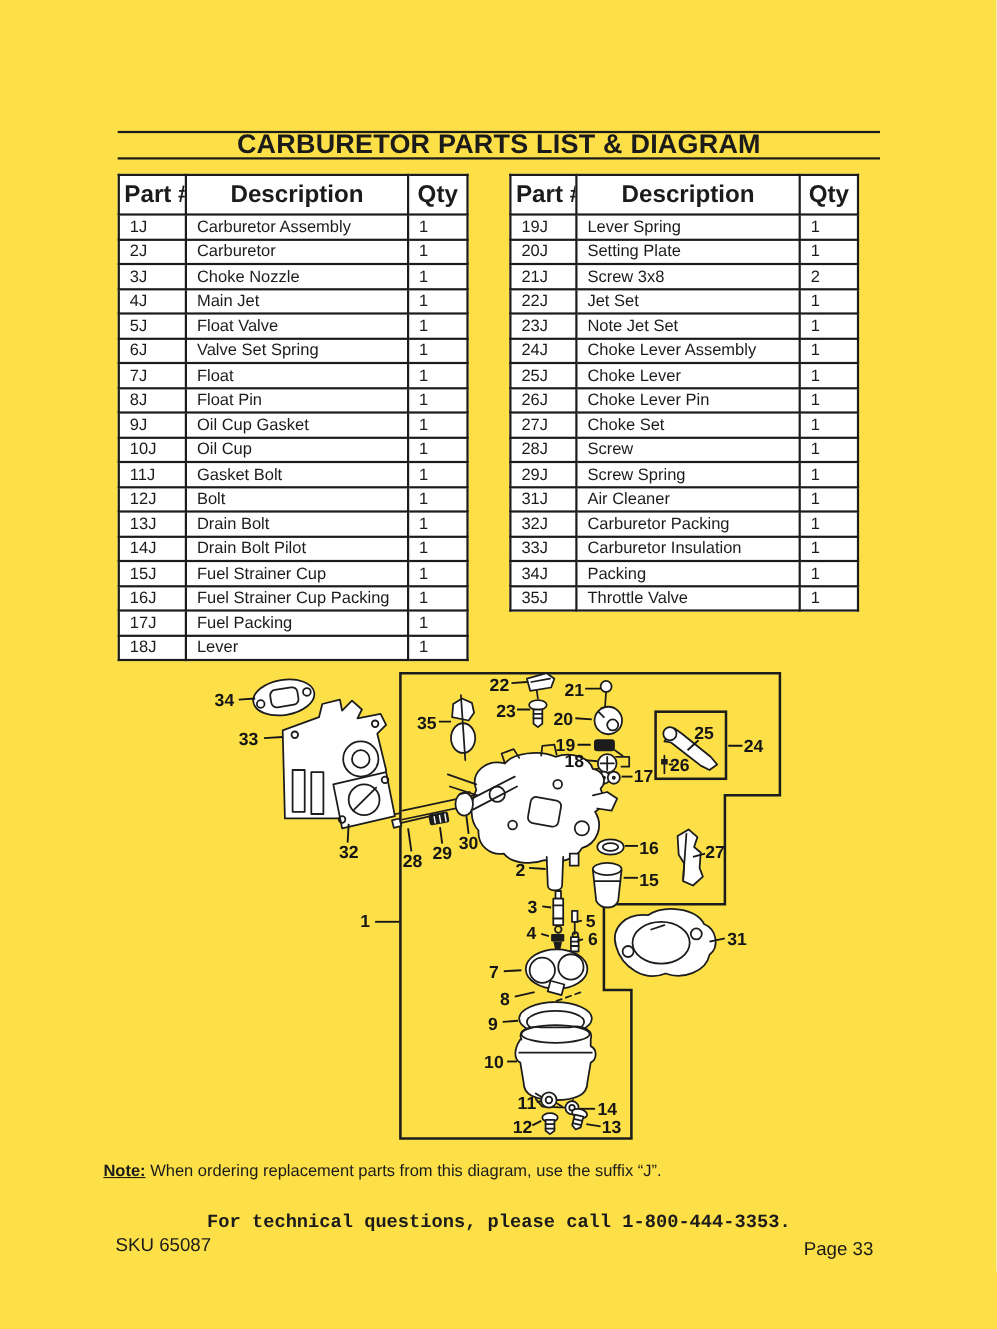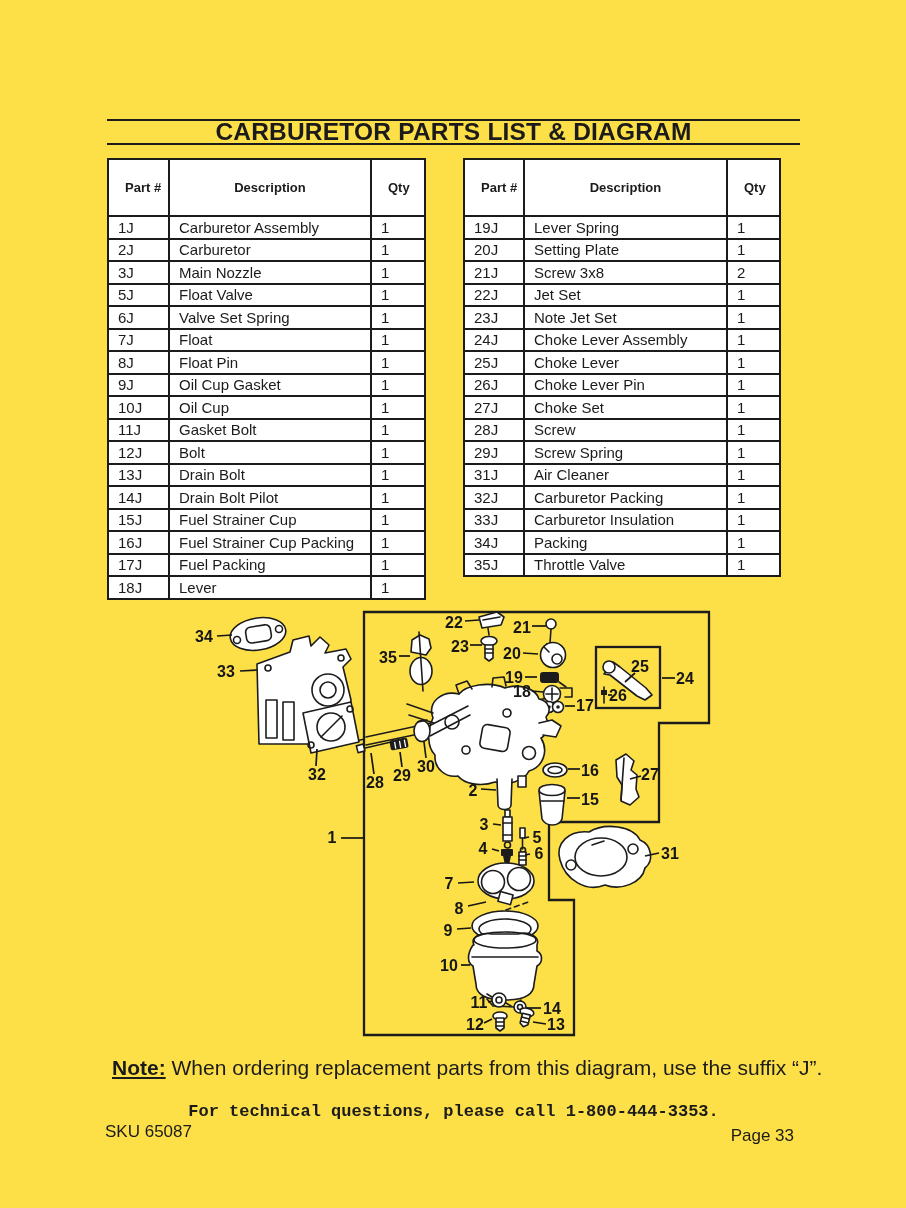--- a/index.html
+++ b/index.html
@@ -10,34 +10,34 @@
   .rule{position:absolute;left:107px;width:693px;height:2px;background:#1b1b1b;}
   .title{
     position:absolute;left:107px;top:119px;width:693px;text-align:center;
     font-size:24.5px;font-weight:bold;letter-spacing:0.2px;line-height:25px;color:#1b1b1b;
   }
   table.parts{
     position:absolute;border-collapse:collapse;table-layout:fixed;
     font-size:15px;color:#1b1b1b;background:#fff;
   }
   table.parts th,table.parts td{border:2px solid #1b1b1b;overflow:hidden;white-space:nowrap;}
-  table.parts th{height:23px;font-size:13px;font-weight:bold;text-align:center;padding:16px;}
+  table.parts th{height:23px;font-size:22px;font-weight:bold;text-align:center;padding:4px;}
   table.parts td{height:20.5px;padding:0 0 0 9px;text-align:left;font-weight:normal;}
   #table-left{left:107px;top:158px;width:317px;}
   #table-right{left:463px;top:158px;width:316px;}
   #diagram{position:absolute;left:0;top:595px;}
   #diagram .p{stroke:#1c1c1c;stroke-width:1.6;fill:none;stroke-linejoin:round;stroke-linecap:round;}
   #diagram .pw{fill:#ffffff;}
   #diagram .pd{fill:#1c1c1c;stroke:none;}
   #diagram .frame{stroke:#1c1c1c;stroke-width:2.3;fill:none;}
   #diagram .dash{stroke-dasharray:5 4;}
   #diagram .wh{stroke:#ffffff;stroke-width:1.3;}
   #diagram .callout{font:bold 16px "Liberation Sans",sans-serif;fill:#161616;text-anchor:middle;}
   #diagram .leader{stroke:#161616;stroke-width:1.7;}
-  .note{position:absolute;left:112px;top:1056px;width:720px;font-size:21px;color:#1b1b1b;}
+  .note{position:absolute;left:94px;top:1056px;width:720px;font-size:15px;color:#1b1b1b;}
   .note b{text-decoration:underline;}
   .footer{position:absolute;left:0;top:1102px;width:906px;font-size:17px;color:#1b1b1b;}
   .footer .sku{position:absolute;left:105px;margin-top:20px;}
   .footer .tech{position:absolute;left:107px;width:693px;text-align:center;font-weight:bold;font-family:Liberation Mono, monospace;}
   .footer .pageno{position:absolute;right:112px;margin-top:24px;}
 </style>
 </head>
 <body>
 
 <div class="page">
@@ -65,21 +65,26 @@
           <td>Carburetor Assembly</td>
           <td>1</td>
         </tr>
         <tr>
           <td>2J</td>
           <td>Carburetor</td>
           <td>1</td>
         </tr>
         <tr>
           <td>3J</td>
-          <td>Main Nozzle</td>
+          <td>Choke Nozzle</td>
+          <td>1</td>
+        </tr>
+        <tr>
+          <td>4J</td>
+          <td>Main Jet</td>
           <td>1</td>
         </tr>
         <tr>
           <td>5J</td>
           <td>Float Valve</td>
           <td>1</td>
         </tr>
         <tr>
           <td>6J</td>
           <td>Valve Set Spring</td>

